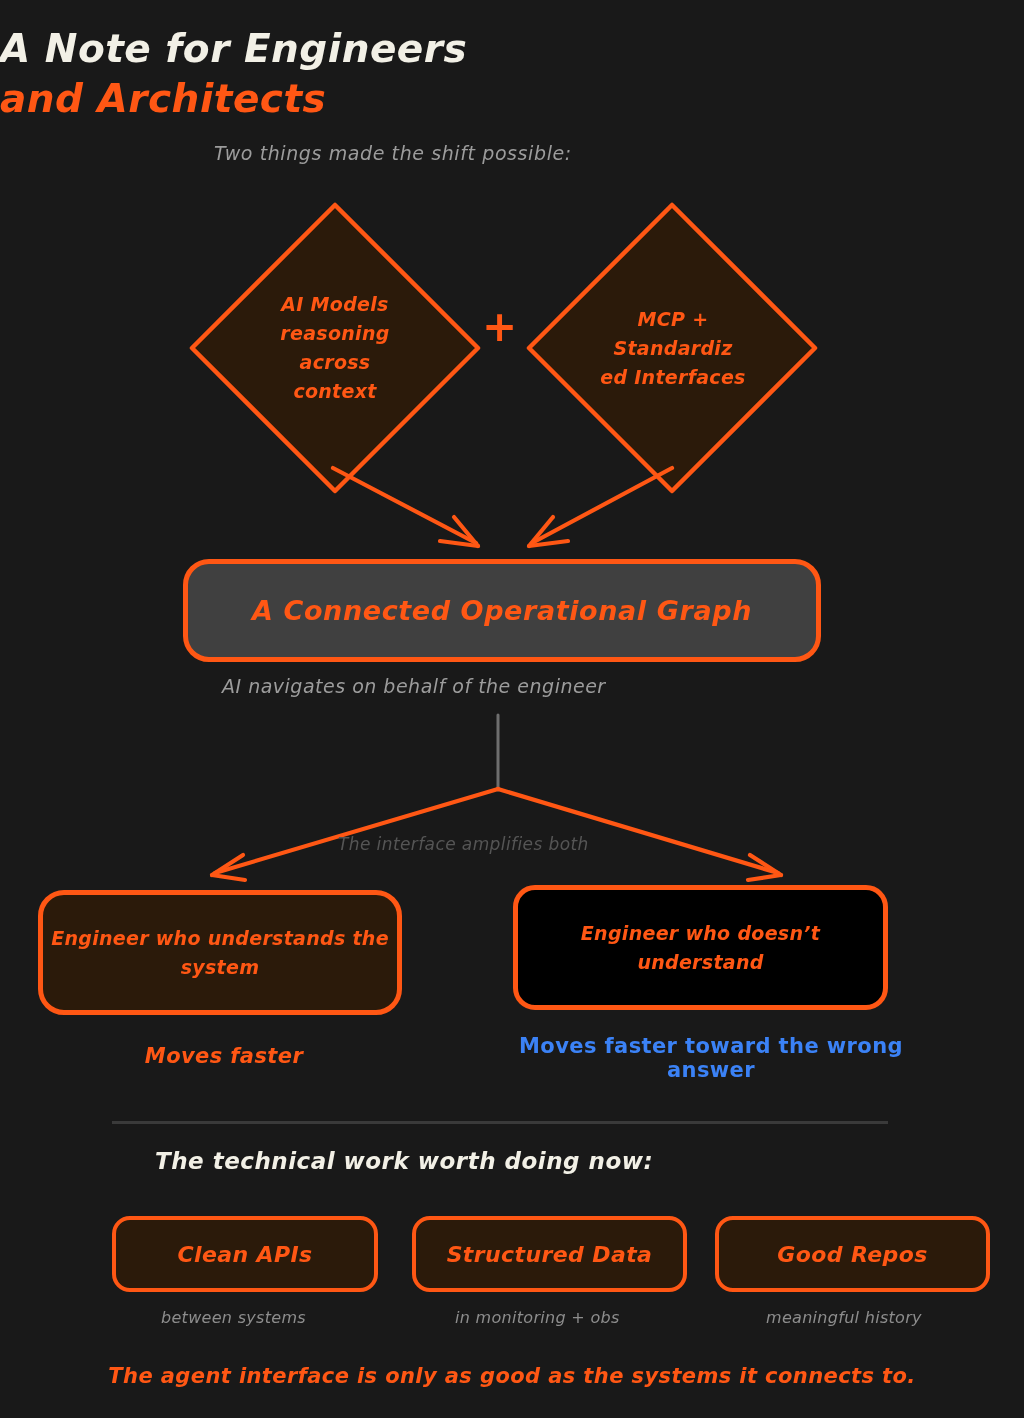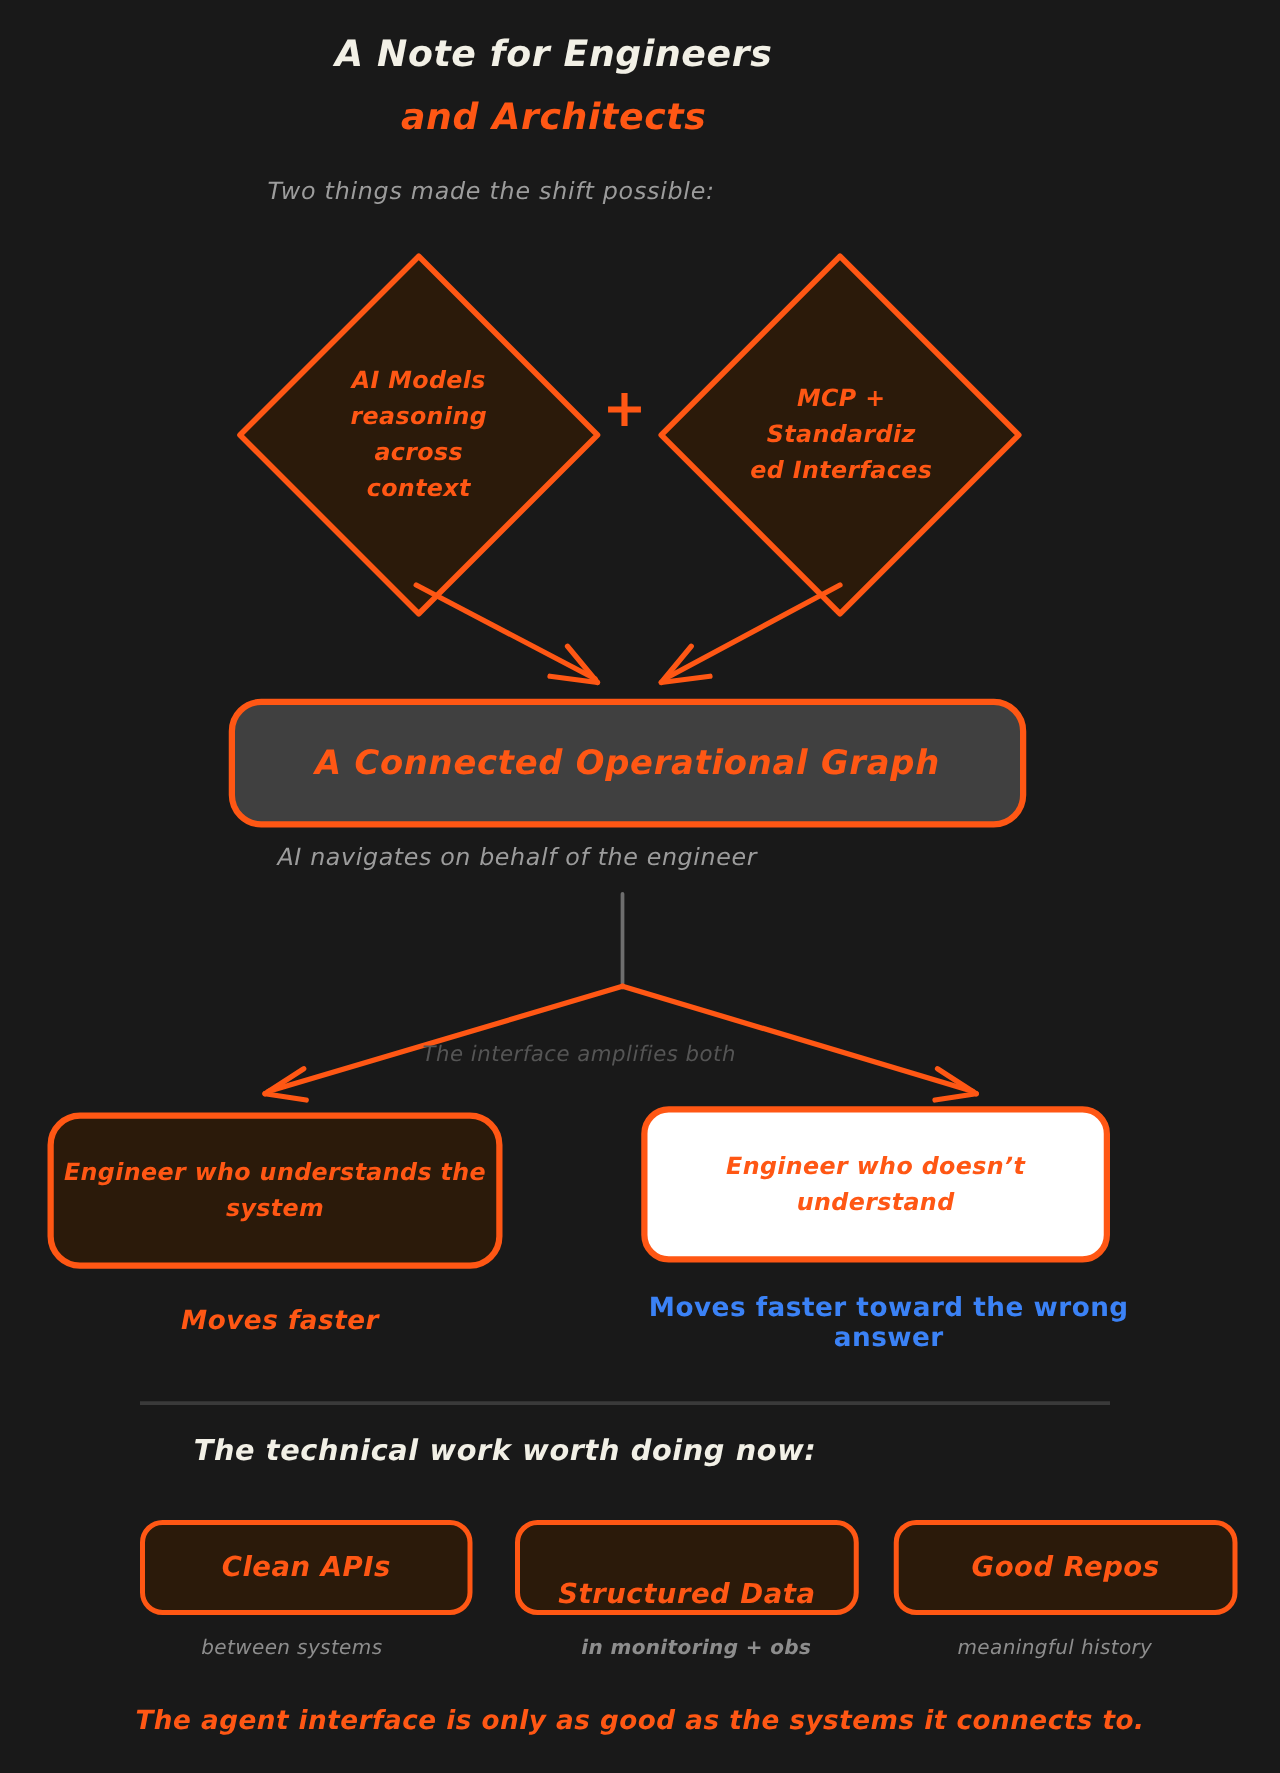--- a/index.html
+++ b/index.html
@@ -17,24 +17,24 @@
   #stage {
     position: relative;
     width: 1024px;
     height: 1418px;
   }
   .abs { position: absolute; }
 
   
   #title-line1, #title-line2 {
     width: 886px;
-    text-align: center;
+    text-align: left;
     font-family: "DejaVu Sans", sans-serif;
     font-weight: bold;
-    font-size: 29px;
+    font-size: 39px;
     letter-spacing: 0.5px;
     font-style: italic;
   }
   #title-line1 { top: 26px; color: #f2f0e6; }
   #title-line2 { top: 76px; color: #ff5714; }
 
   #subtitle-intro {
     top: 142px;
     left: 214px;
     font-size: 19px;
@@ -126,21 +126,21 @@
 
   #engineer-box-left {
     left: 38px; top: 890px;
     width: 364px; height: 125px;
     background: #2b1a0a;
     border-radius: 26px;
   }
   #engineer-box-right {
     left: 513px; top: 885px;
     width: 375px; height: 125px;
-    background: #ffffff;
+    background: #000000;
   }
   .engineer-label {
     color: #ff5714;
     font-size: 19px;
     font-weight: bold;
     font-style: italic;
     line-height: 29px;
     letter-spacing: 0.3px;
   }
 
@@ -204,24 +204,24 @@
     letter-spacing: 0.4px;
   }
   .pill-caption {
     color: #8d8d8d;
     font-size: 16px;
     font-style: italic;
     letter-spacing: 0.3px;
     margin-left: 39px;
   }
   #pill-0 { left: 112px; top: 1216px; width: 266px; }
-  #pill-1 { left: 412px; top: 1216px; width: 275px; align-items: flex-end; }
+  #pill-1 { left: 412px; top: 1216px; width: 275px; }
   #pill-2 { left: 715px; top: 1216px; width: 275px; }
   #pill-caption-0 { left: 122px; top: 1308px; }
-  #pill-caption-1 { left: 426px; top: 1308px; font-weight: bold; }
+  #pill-caption-1 { left: 416px; top: 1308px; }
   #pill-caption-2 { left: 727px; top: 1308px; }
 
   #footer-note {
     top: 1364px;
     width: 1024px;
     text-align: center;
     color: #ff5714;
     font-size: 21px;
     font-weight: bold;
     font-style: italic;

